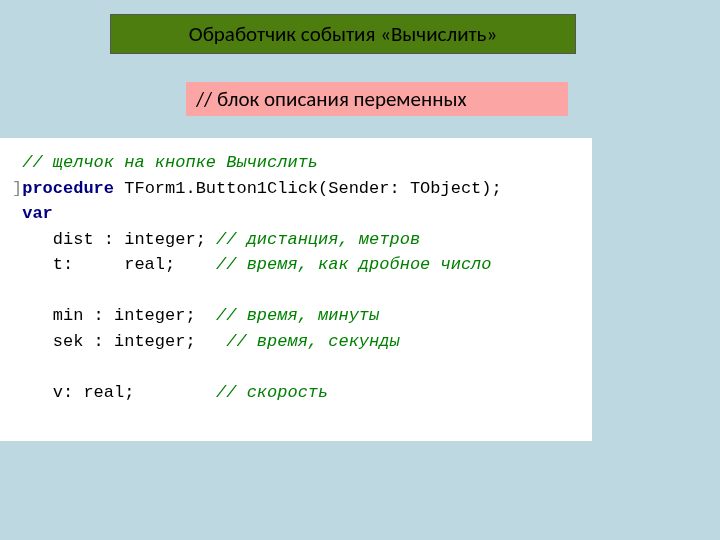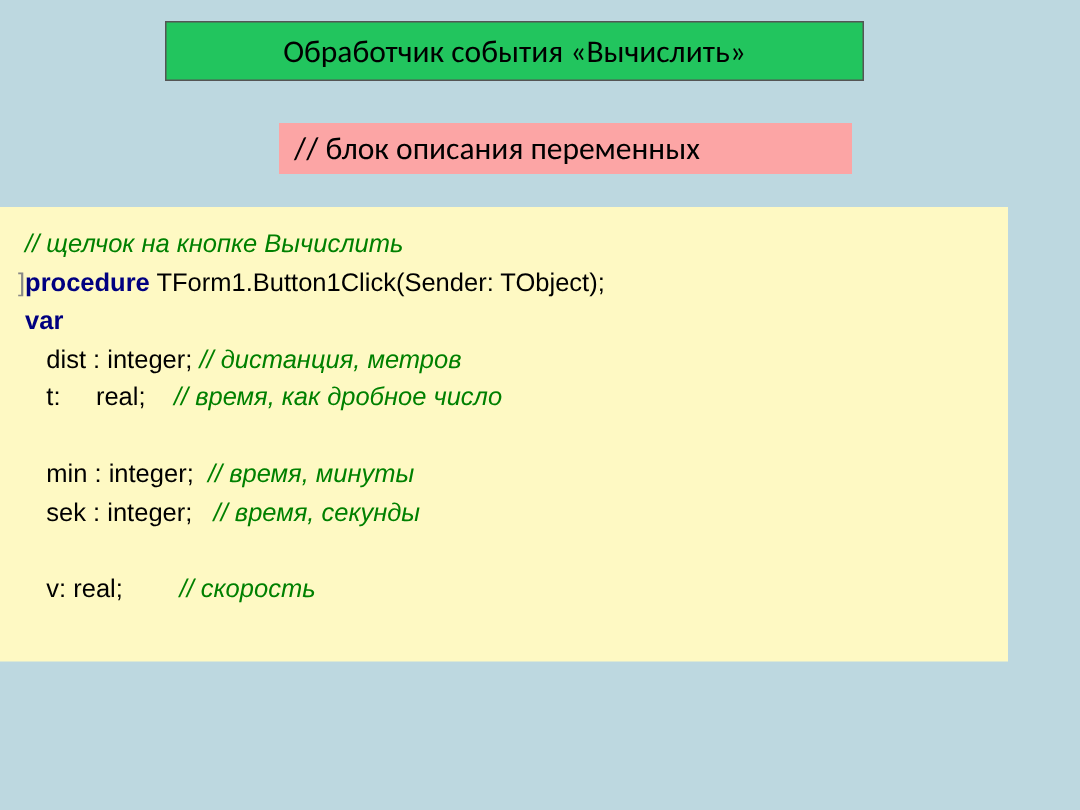--- a/index.html
+++ b/index.html
@@ -10,44 +10,44 @@
     background: #bdd8e0;
     font-family: Calibri, Arial, sans-serif;
     position: relative;
     overflow: hidden;
   }
   .title-box {
     position: absolute;
     left: 110px;
     top: 14px;
     width: 440px;
-    background: #22c55e;
+    background: #4d7c0f;
     border: 1px solid #555;
     padding: 6px 12px;
     font-size: 21px;
     text-align: center;
   }
   .subtitle-box {
     position: absolute;
     left: 186px;
     top: 82px;
     width: 362px;
     background: #fca5a5;
     padding: 4px 10px;
     font-size: 21px;
   }
   .code-area {
     position: absolute;
     left: 0;
     top: 138px;
-    width: 672px;
-    background: #fef9c3;
+    width: 592px;
+    background: #ffffff;
     padding: 12px 12px 36px 12px;
     box-sizing: border-box;
-    font-family: Liberation Sans, sans-serif;
+    font-family: Liberation Mono, monospace;
     font-size: 17px;
     line-height: 1.5;
     white-space: pre;
     color: #000;
   }
   .cm  { color: #008000; font-style: italic; }
   .kw  { color: #000080; font-weight: bold; }
   .gut { color: #888; }
 </style>
 </head>

